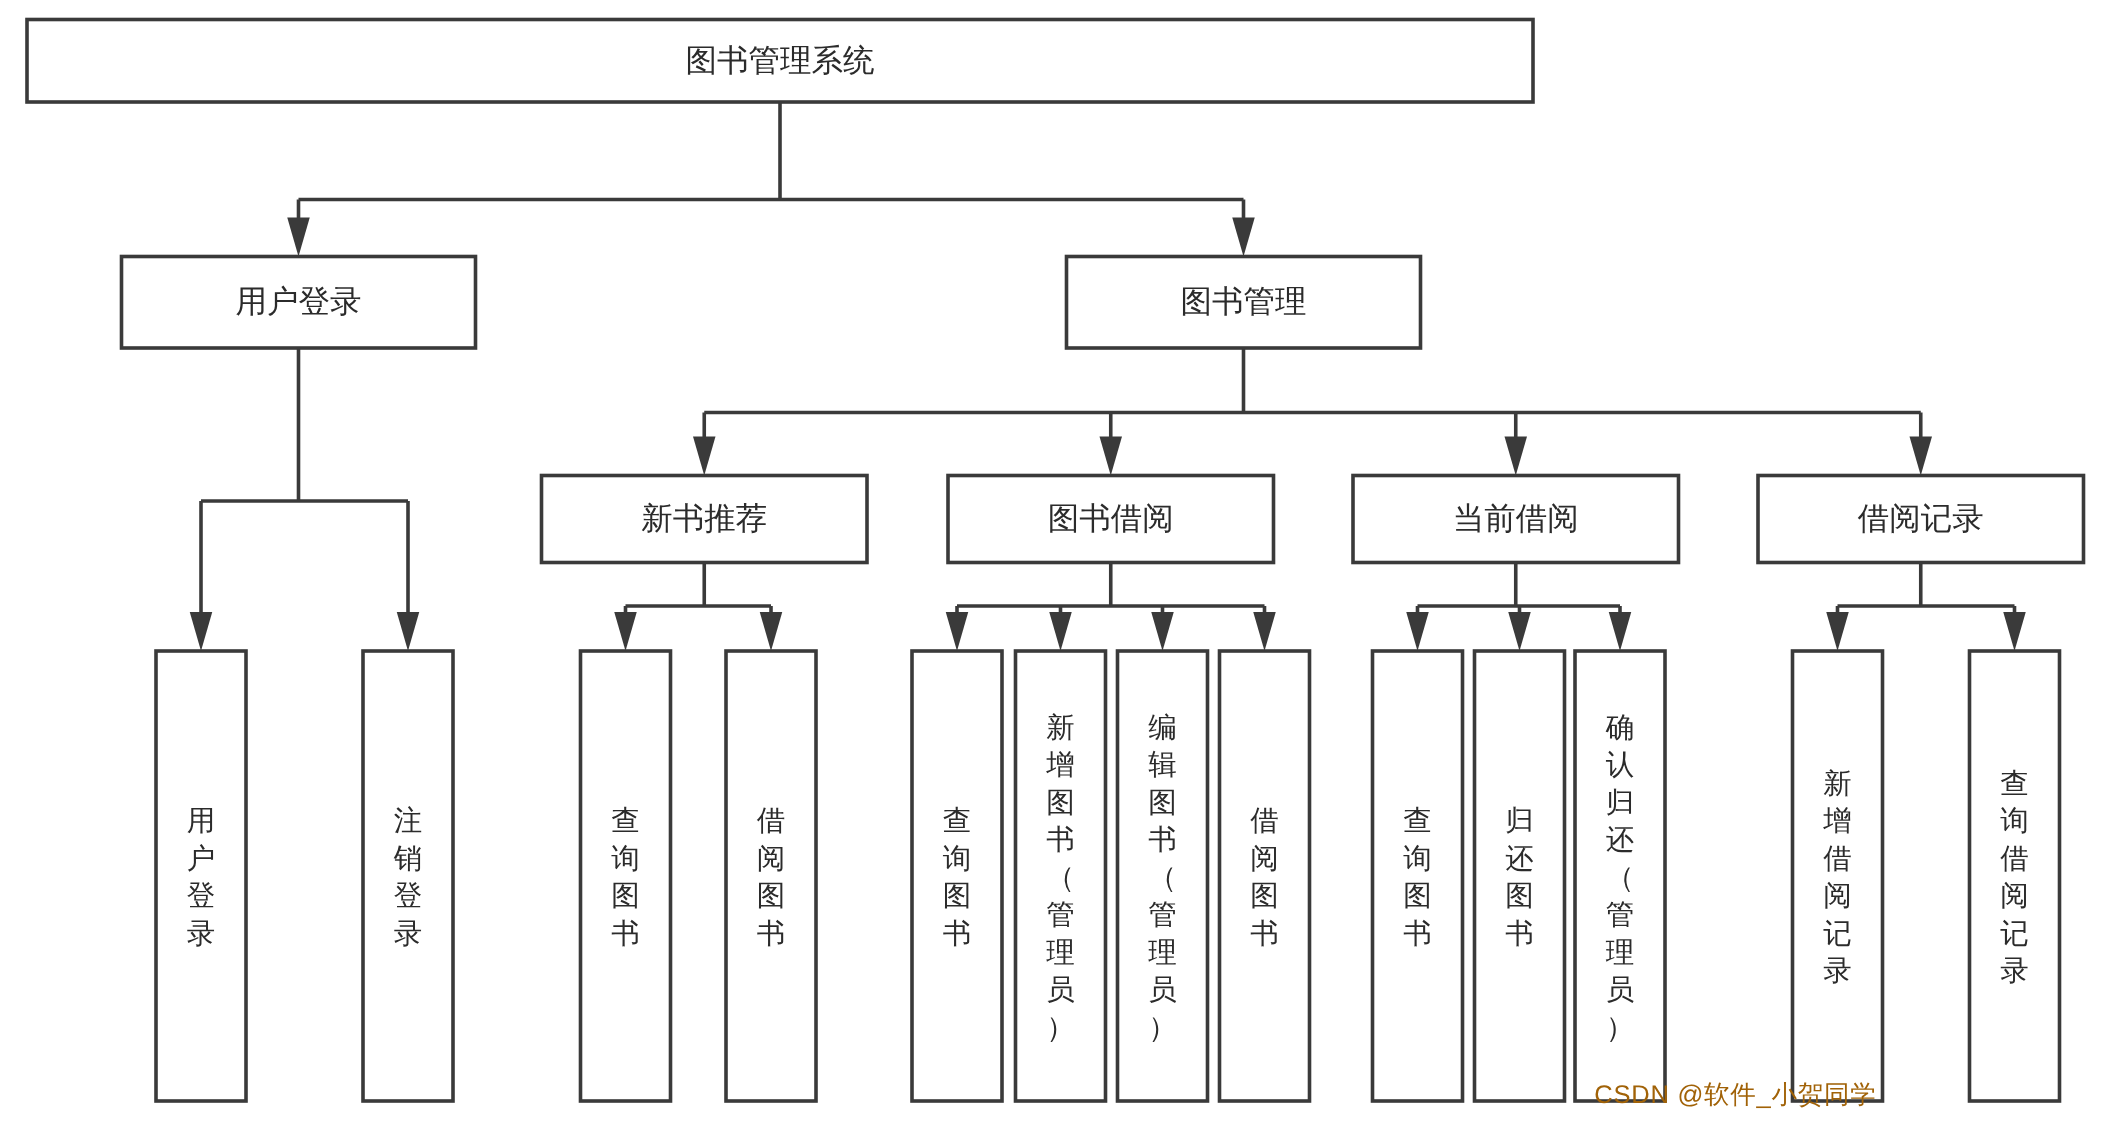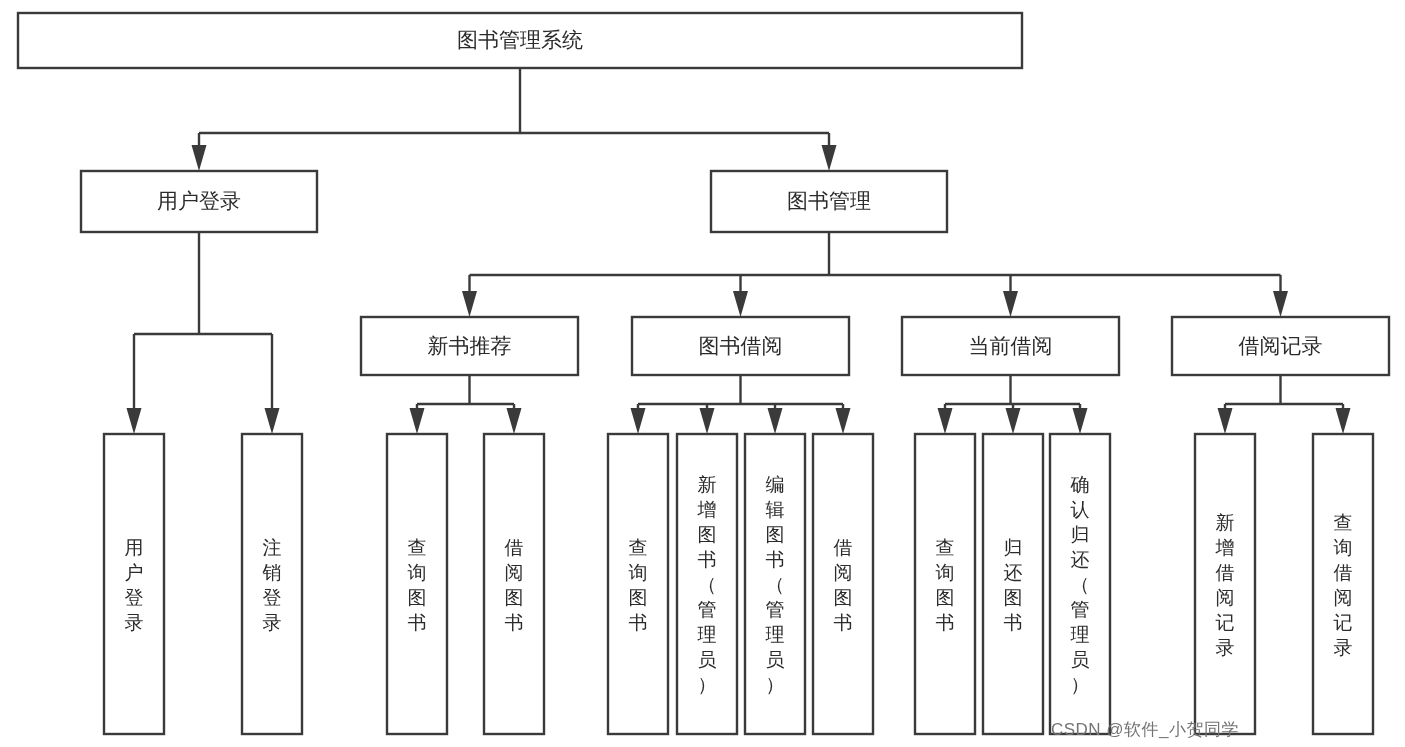--- a/index.html
+++ b/index.html
@@ -50,25 +50,25 @@
     stroke: #3a3a3a;
     stroke-width: 2.4;
     fill: none;
   }
   .arrow-head {
     fill: #3a3a3a;
     stroke: none;
   }
   .watermark {
     position: absolute;
-    right: 20px;
+    right: 8px;
     bottom: 6px;
     font-family: "Liberation Sans", "DejaVu Sans", sans-serif;
     font-size: 17px;
-    color: #737373;
+    color: #a16207;
     white-space: nowrap;
     letter-spacing: 0.5px;
   }
 </style>
 </head>
 <body>
 
 <div id="diagram-root">
   <svg class="diagram-canvas" id="diagram-canvas" viewBox="0 0 1405 747" xmlns="http://www.w3.org/2000/svg">
     <g id="edges-layer">

